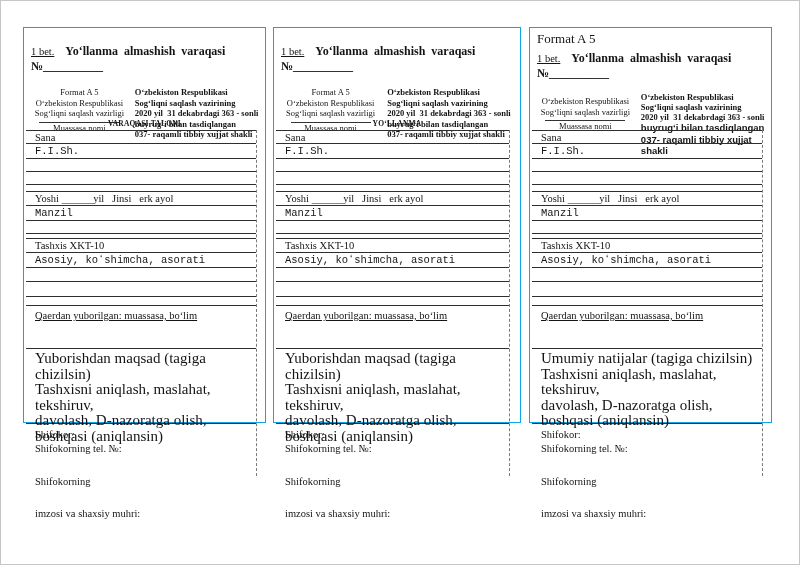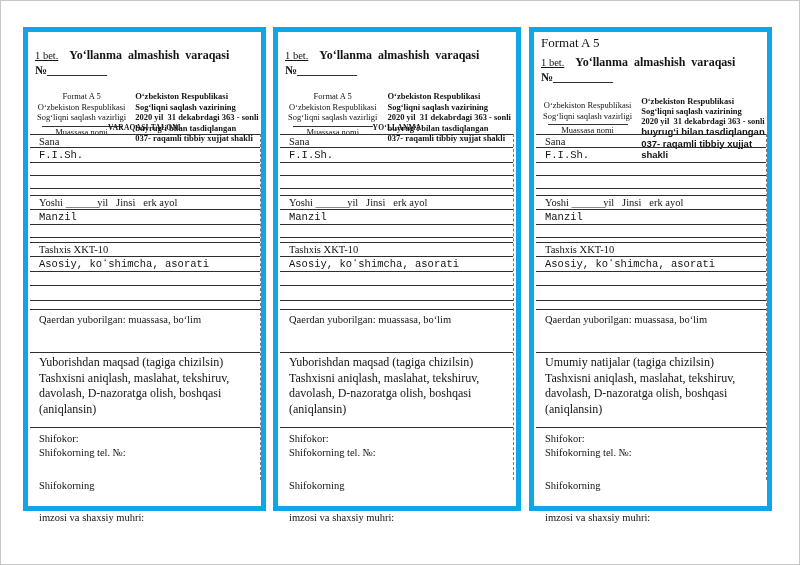--- a/index.html
+++ b/index.html
@@ -3,21 +3,21 @@
 <meta charset="utf-8">
 <style>
   html,body { margin:0; padding:0; }
   body {
     width:800px; height:565px; background:#ffffff;
     font-family:"Liberation Serif", serif; color:#141414;
     -webkit-font-smoothing:antialiased;
   }
   .sheet { position:relative; width:798px; height:563px; border:1px solid #c6c6c6; background:#fff; overflow:hidden; }
 
-  .panel { position:absolute; top:26px; height:484px; border:5px solid #0ea5e9; box-sizing:border-box; background:#fff; }
+  .panel { position:absolute; top:26px; height:396px; border:1px solid #0ea5e9; box-sizing:border-box; background:#fff; }
   .p1 { left:22px;  width:243px; }
   .p2 { left:272px; width:248px; }
   .p3 { left:528px; width:243px; }
 
   .format-top { margin:3px 0 0 7px; font-size:13px; line-height:15px; }
 
   .panel-title { margin:16px 0 0 7px; font-size:10.5px; white-space:nowrap; }
   .p3 .panel-title { margin-top:5px; }
   .bet { text-decoration:underline; }
   .ttl { font-weight:bold; font-size:12px; margin-left:11px; white-space:pre-wrap; }
@@ -36,22 +36,22 @@
   .p3 .slabel { top:93px; }
 
   .fields { position:absolute; left:2px; top:102px; width:230px; border-right:1px dashed #7a7a7a; }
   .p2 .fields { width:233px; }
   .sec { border-top:1px solid #2e2e2e; }
   .gap6 { height:6px; } .gap4 { height:4px; } .gap8 { height:8px; }
   .row { border-bottom:1px solid #2e2e2e; padding-left:9px; font-size:10.5px; white-space:pre-wrap; box-sizing:border-box; overflow:hidden; }
   .r13 { height:13px; line-height:13px; }
   .r14 { height:14px; line-height:14px; }
   .r15 { height:15px; line-height:15px;font-family:Liberation Mono, monospace; }
-  .r43 { height:43px; line-height:15px; padding-top:2px; }
-  .blk75 { height:75px; padding:2px 0 9px 9px; font-size:12px; border-bottom:1px solid #2e2e2e; box-sizing:border-box; }
+  .r43 { height:43px; line-height:15px; padding-top:2px;text-decoration:underline; }
+  .blk75 { height:75px; padding:2px 0 9px 9px; font-size:15px; border-bottom:1px solid #2e2e2e; box-sizing:border-box; }
   .blk75 div { line-height:15.5px; white-space:pre-wrap; }
   .blk52 { height:52px; padding:3px 0 0 9px; font-size:10.5px; box-sizing:border-box; }
   .blk52 div { white-space:pre-wrap; }
   .l15 { line-height:15px; } .l14 { line-height:14px; } .l12 { line-height:11.5px;margin-top:20px; }
 </style>
 </head>
 <body>
 
 <div class="sheet">
 

